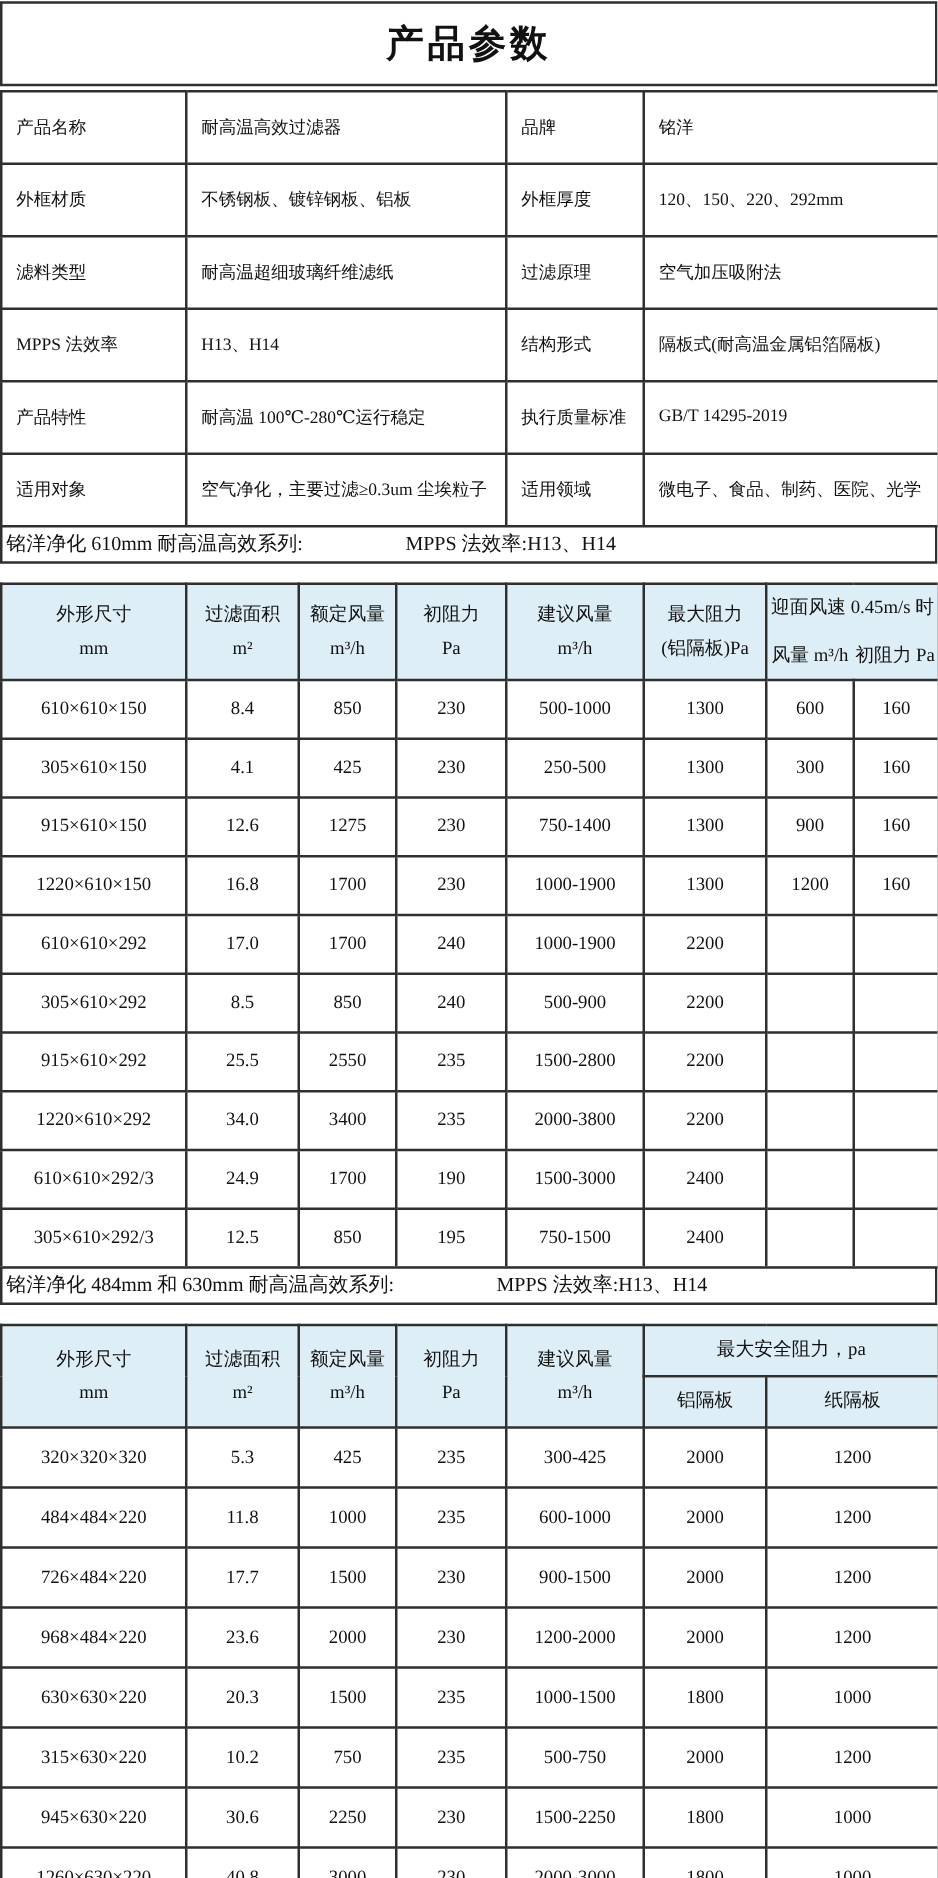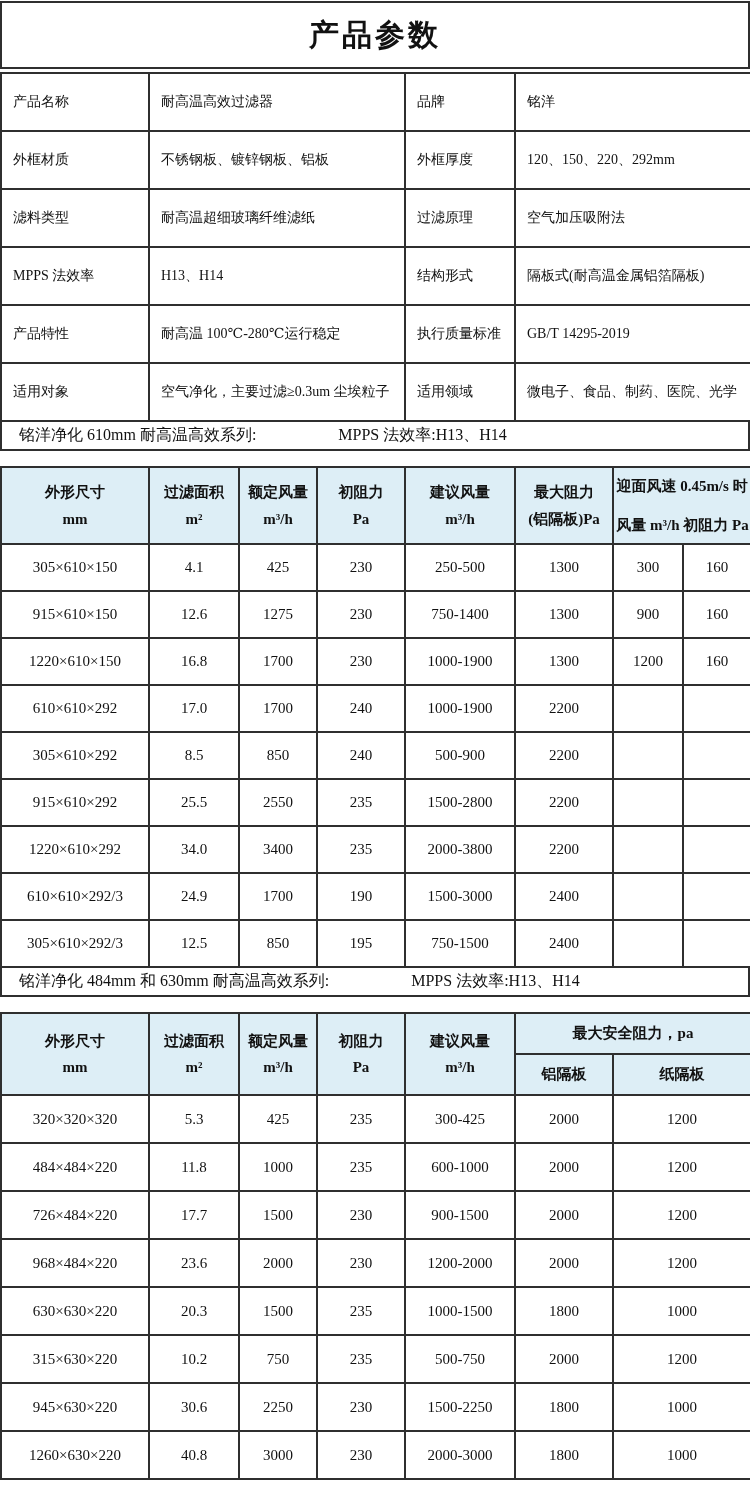--- a/index.html
+++ b/index.html
@@ -24,29 +24,29 @@
   
   .spec-table{margin-top:3px;}
   .spec-table td{
     height:56px;font-size:14px;text-align:left;padding:0 0 0 11px;
     white-space:nowrap;vertical-align:middle;
   }
 
   
   .section-label{
     height:31px;margin-top:-2px;display:flex;align-items:center;
-    font-size:16px;padding-left:17px;
+    font-size:16px;padding-left:3px;
   }
   .section-label .eff{margin-left:82px;}
 
   
   .data-table{margin-top:15px;}
   .data-table th{
     background:var(--header-bg,#ddeef6);
-    font-weight:bold;font-size:15px;text-align:center;vertical-align:middle;
+    font-weight:normal;font-size:15px;text-align:center;vertical-align:middle;
     line-height:1.75;padding:4px 0;margin-left:32px;
   }
   .data-table thead tr{height:77px;}
   .t2 thead tr{height:41px;}
   .data-table td{
     height:43px;font-size:15px;text-align:center;vertical-align:middle;
     white-space:nowrap;
   }
   .t2 td{height:44px;border-radius:11px;}
   .wide-head{padding:6px 2px;}
@@ -136,20 +136,30 @@
             <div class="l1">迎面风速 0.45m/s 时</div>
             <div class="split">
               <span>风量 m³/h</span>
               <span>初阻力 Pa</span>
             </div>
           </th>
         </tr>
       </thead>
     <tbody>
         <tr>
+          <td>610×610×150</td>
+          <td>8.4</td>
+          <td>850</td>
+          <td>230</td>
+          <td>500-1000</td>
+          <td>1300</td>
+          <td>600</td>
+          <td>160</td>
+        </tr>
+        <tr>
           <td>305×610×150</td>
           <td>4.1</td>
           <td>425</td>
           <td>230</td>
           <td>250-500</td>
           <td>1300</td>
           <td>300</td>
           <td>160</td>
         </tr>
         <tr>

